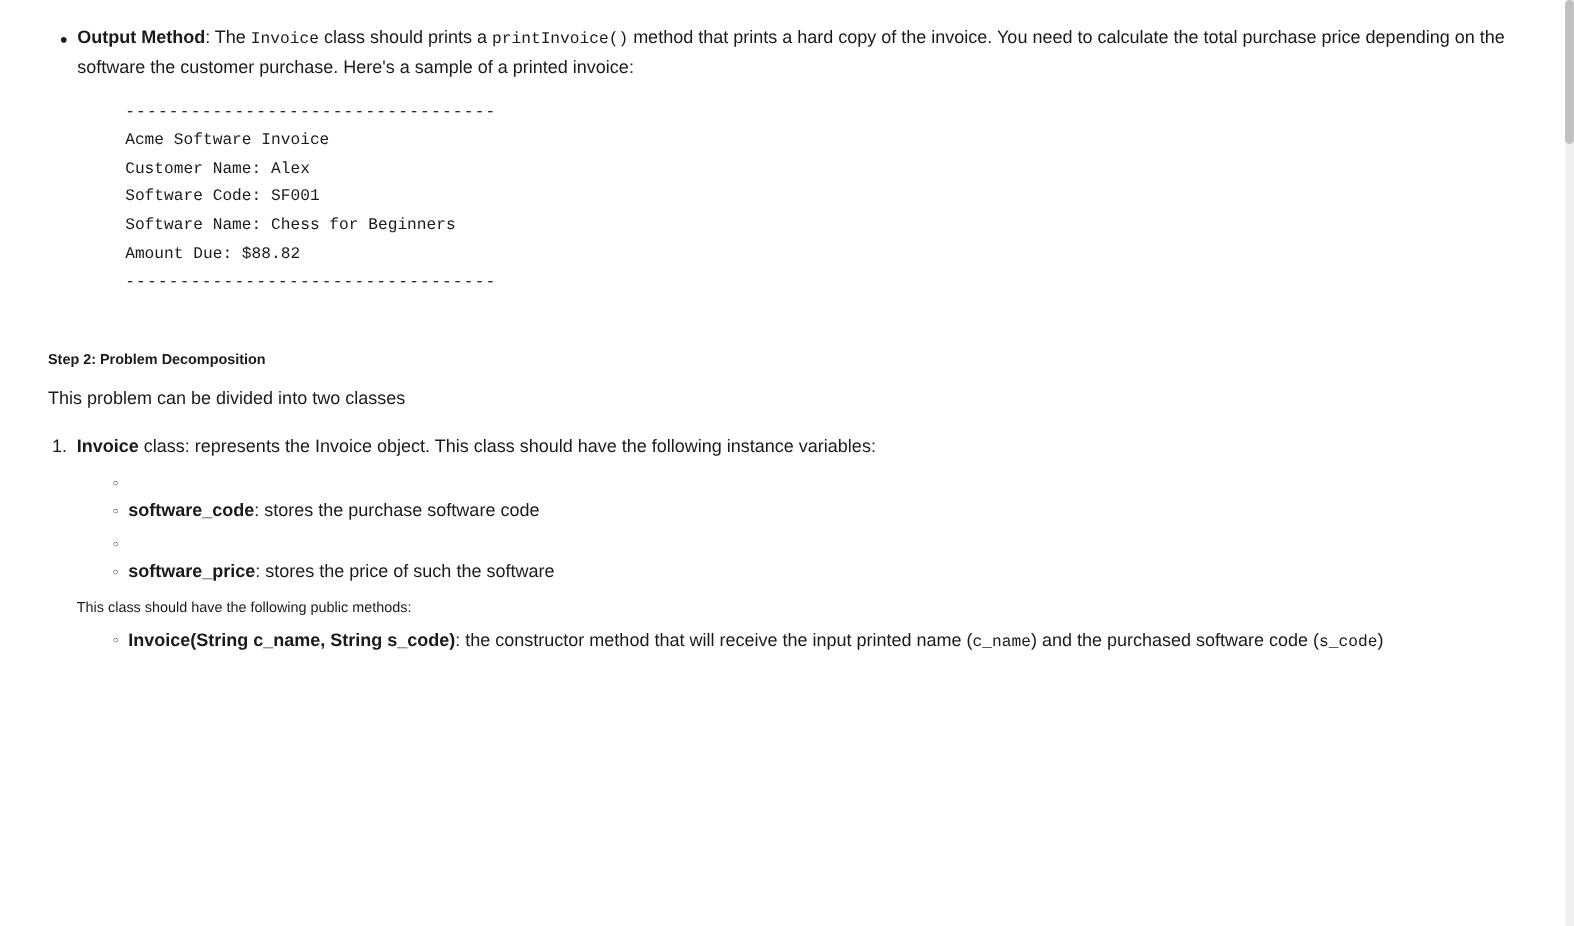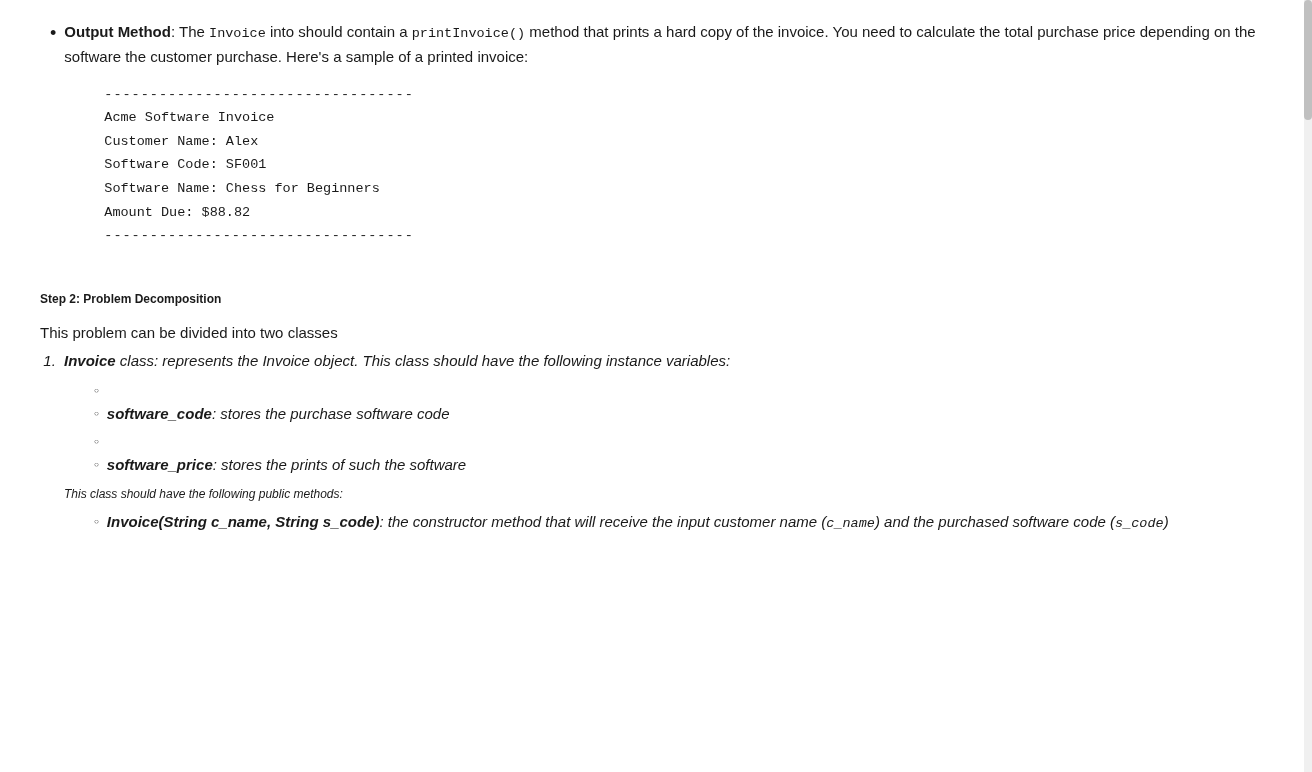--- a/index.html
+++ b/index.html
@@ -57,32 +57,31 @@
       letter-spacing: 1px;
     }
 
     .step-heading {
       font-weight: bold;
       font-size: 12px;
       margin: 28px 0 12px 0;
     }
 
     .section-text {
-      margin-bottom: 4px;
+      margin-bottom: 16px;
       font-size: 15px;
     }
 
     .ordered-list {
       padding-left: 20px;
       margin-bottom: 10px;
     }
 
     .ordered-item {
       margin-bottom: 8px;
-      font-style: italic;
     }
 
     .ordered-item-content {
       margin-left: 4px;
     }
 
     .nested-list {
       list-style: none;
       padding-left: 30px;
       margin: 6px 0;
@@ -144,21 +143,21 @@
 <body>
 
 <div class="scrollbar-track">
   <div class="scrollbar-thumb"></div>
 </div>
 
 <div class="bullet-item">
   <span class="bullet-dot">•</span>
   <div class="bullet-content">
     <span>
-      <strong>Output Method</strong><span>: The </span><code>Invoice</code><span> into should contain a </span><code>printInvoice()</code><span> method that prints a hard copy of the invoice. You need to calculate the total purchase price depending on the software the customer purchase. Here's a sample of a printed invoice:</span>
+      <strong>Output Method</strong><span>: The </span><code>Invoice</code><span> class should prints a </span><code>printInvoice()</code><span> method that prints a hard copy of the invoice. You need to calculate the total purchase price depending on the software the customer purchase. Here's a sample of a printed invoice:</span>
     </span>
 
     
     <div class="code-block">
       <span class="dashed-line">----------------------------------</span>
       <span class="code-line">Acme Software Invoice</span>
       <span class="code-line">Customer Name: Alex</span>
       <span class="code-line">Software Code: SF001</span>
       <span class="code-line">Software Name: Chess for Beginners</span>
       <span class="code-line">Amount Due: $88.82</span>
@@ -188,32 +187,32 @@
           <span class="nested-item-text">
             <strong>software_code</strong><span>: stores the purchase software code</span>
           </span>
         </li>
         <li class="nested-item">
           <span class="circle-dot">○</span>
         </li>
         <li class="nested-item">
           <span class="circle-dot">○</span>
           <span class="nested-item-text">
-            <strong>software_price</strong><span>: stores the prints of such the software</span>
+            <strong>software_price</strong><span>: stores the price of such the software</span>
           </span>
         </li>
       </ul>
 
       
       <p class="this-class-text">This class should have the following public methods:</p>
 
       
       <ul class="nested-list">
         <li class="nested-item">
           <span class="circle-dot">○</span>
           <span class="nested-item-text">
-            <strong>Invoice(String c_name, String s_code)</strong><span>: the constructor method that will receive the input customer name (</span><code>c_name</code><span>) and the purchased software code (</span><code>s_code</code><span>)</span>
+            <strong>Invoice(String c_name, String s_code)</strong><span>: the constructor method that will receive the input printed name (</span><code>c_name</code><span>) and the purchased software code (</span><code>s_code</code><span>)</span>
           </span>
         </li>
       </ul>
     </div>
   </li>
 </ol>
 
 </body></html>

